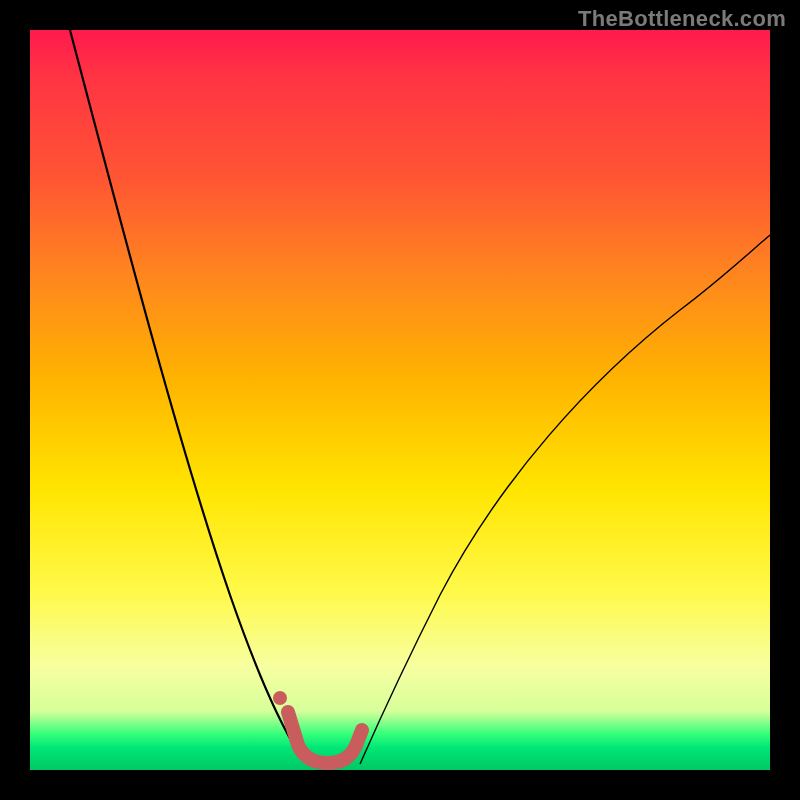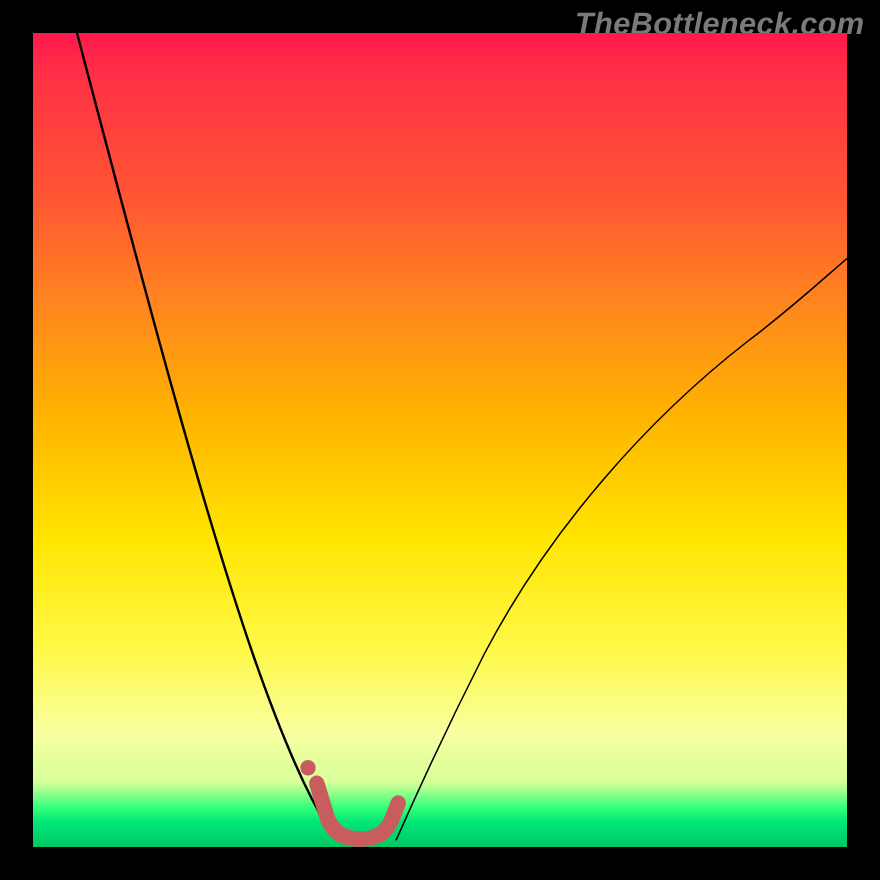--- a/index.html
+++ b/index.html
@@ -36,25 +36,24 @@
       #32ff7a 95.2%,
       #00e676 97%,
       #00c864 100%
     );
   }
   .watermark {
     position: absolute;
     top: 6px;
     right: 14px;
     color: #7a7a7a;
-    font-size: 28px;
+    font-size: 22px;
     font-weight: 600;
     letter-spacing: 0.3px;
     user-select: none;
-    font-style: italic;
   }
   svg.curves {
     position: absolute;
     inset: 0;
   }
   .curve-main {
     fill: none;
     stroke: #000;
     stroke-width: 2.2;
   }

